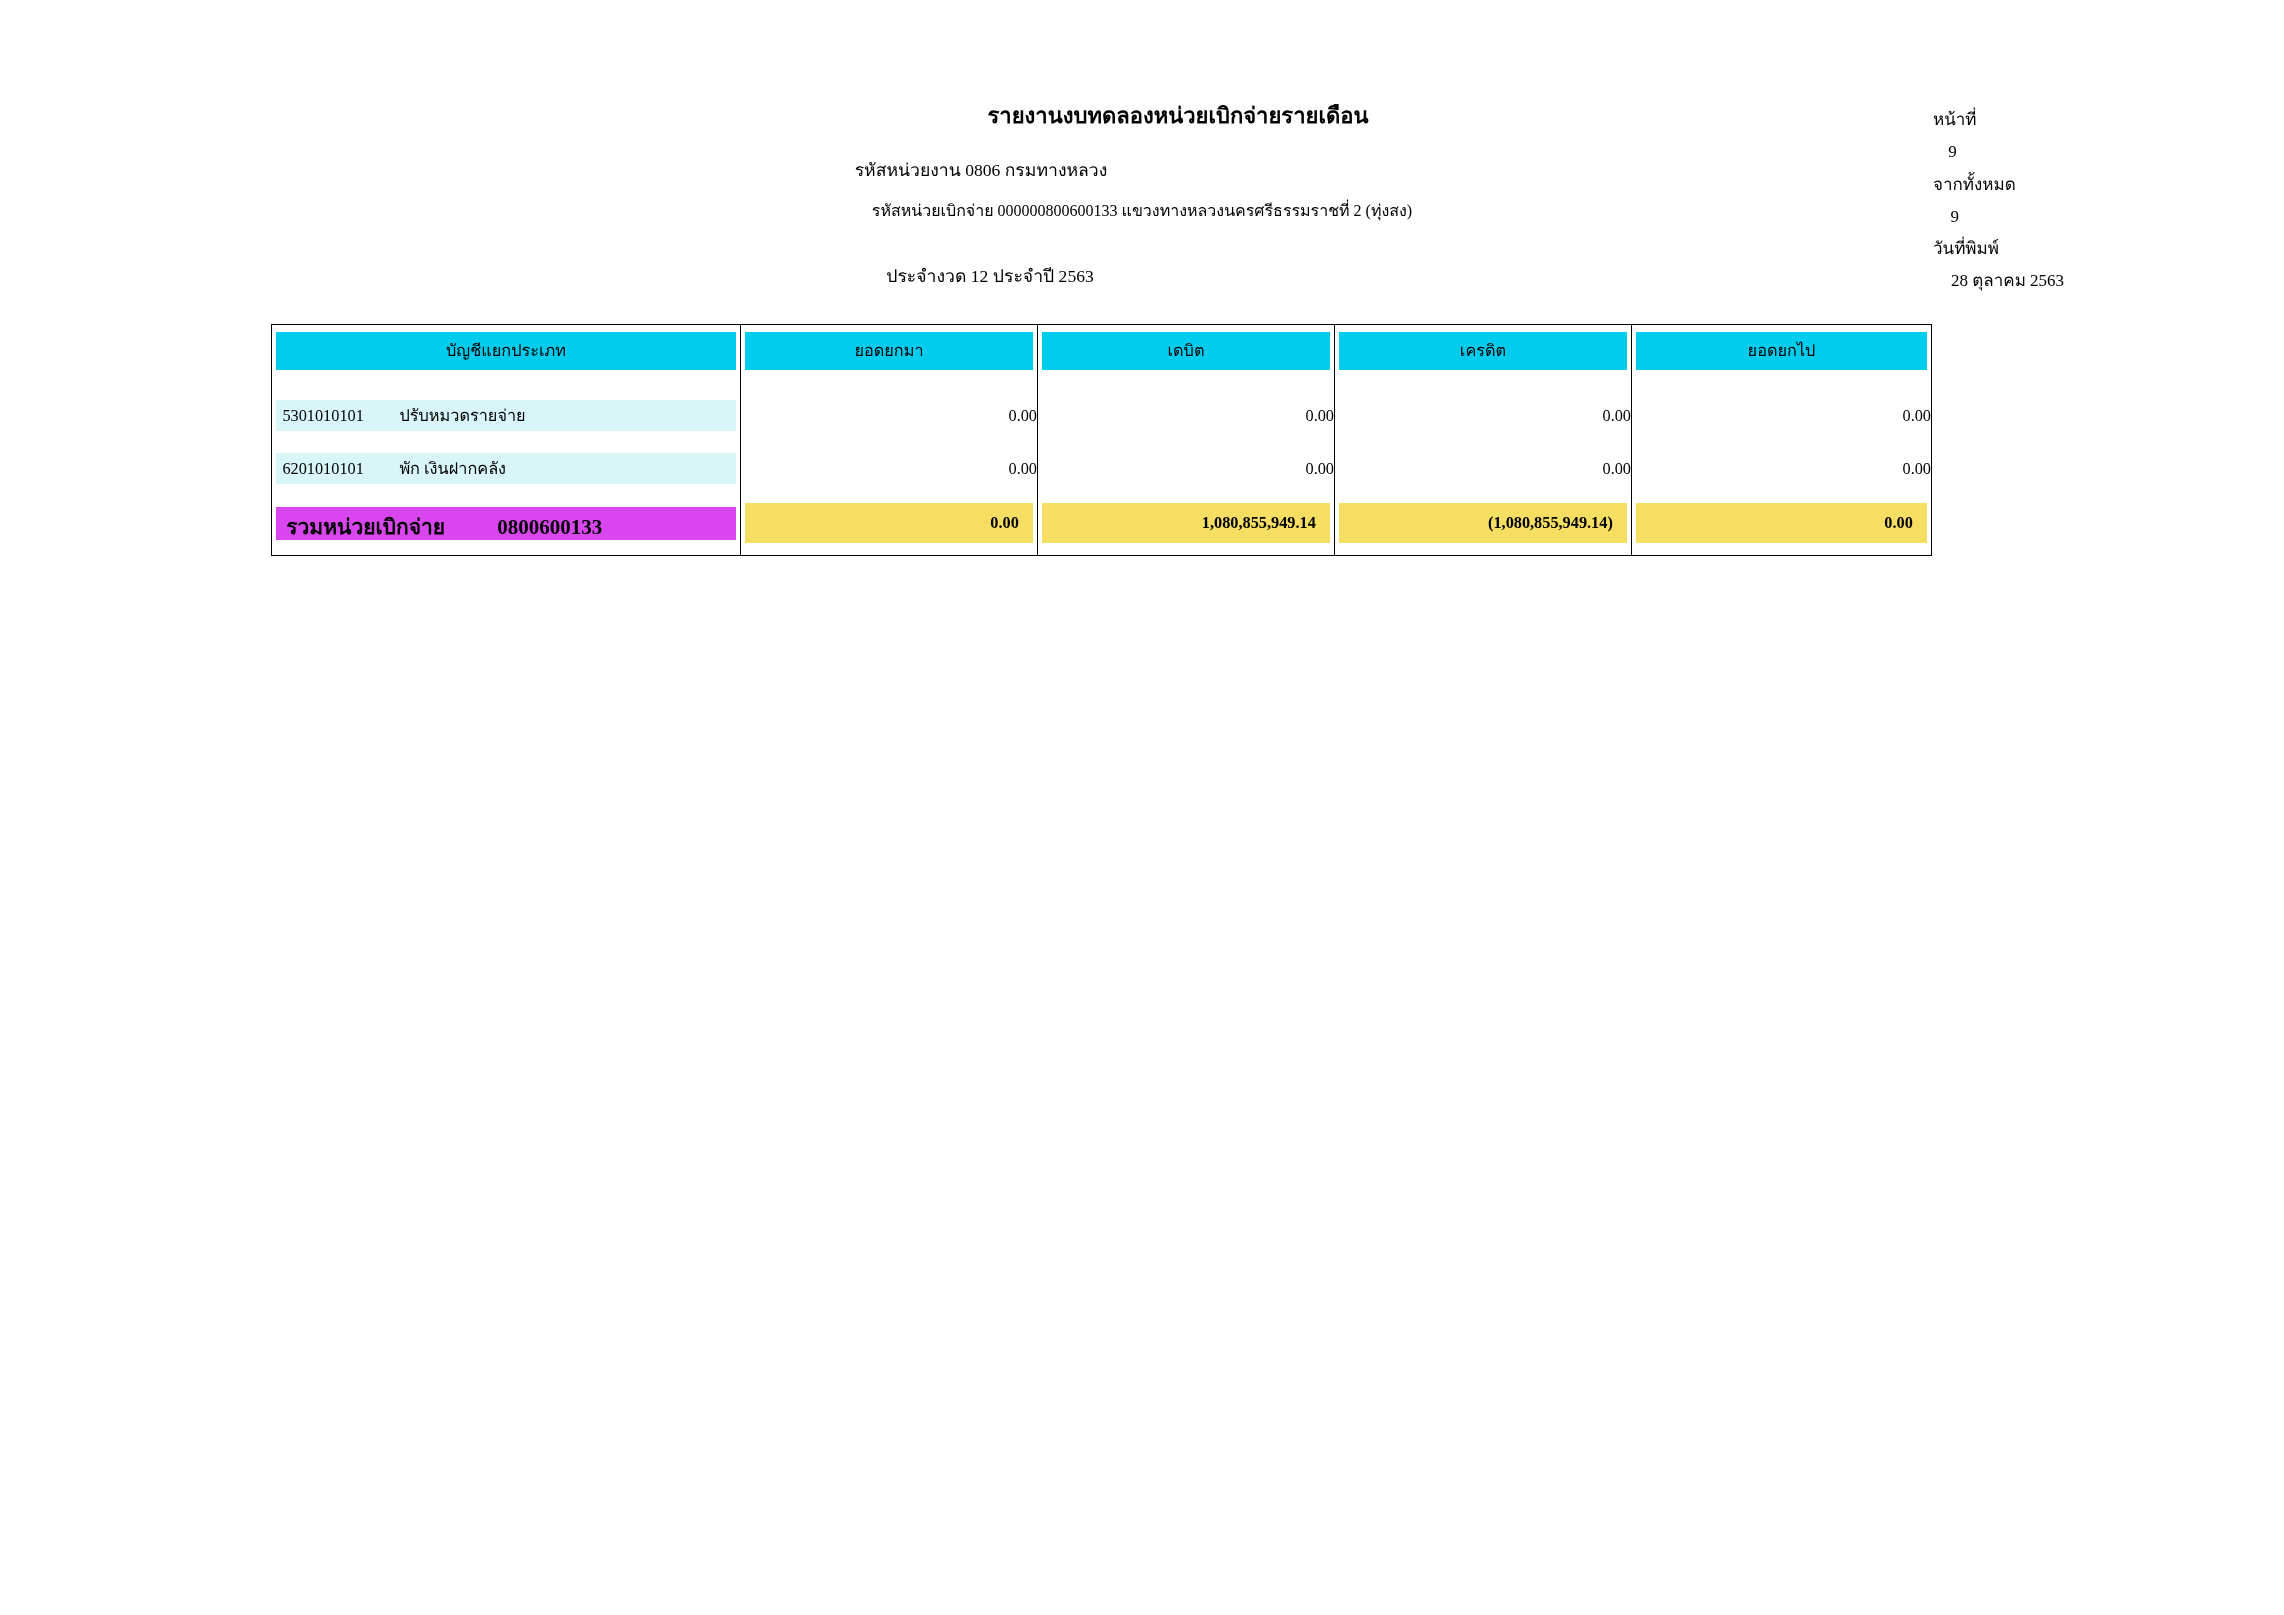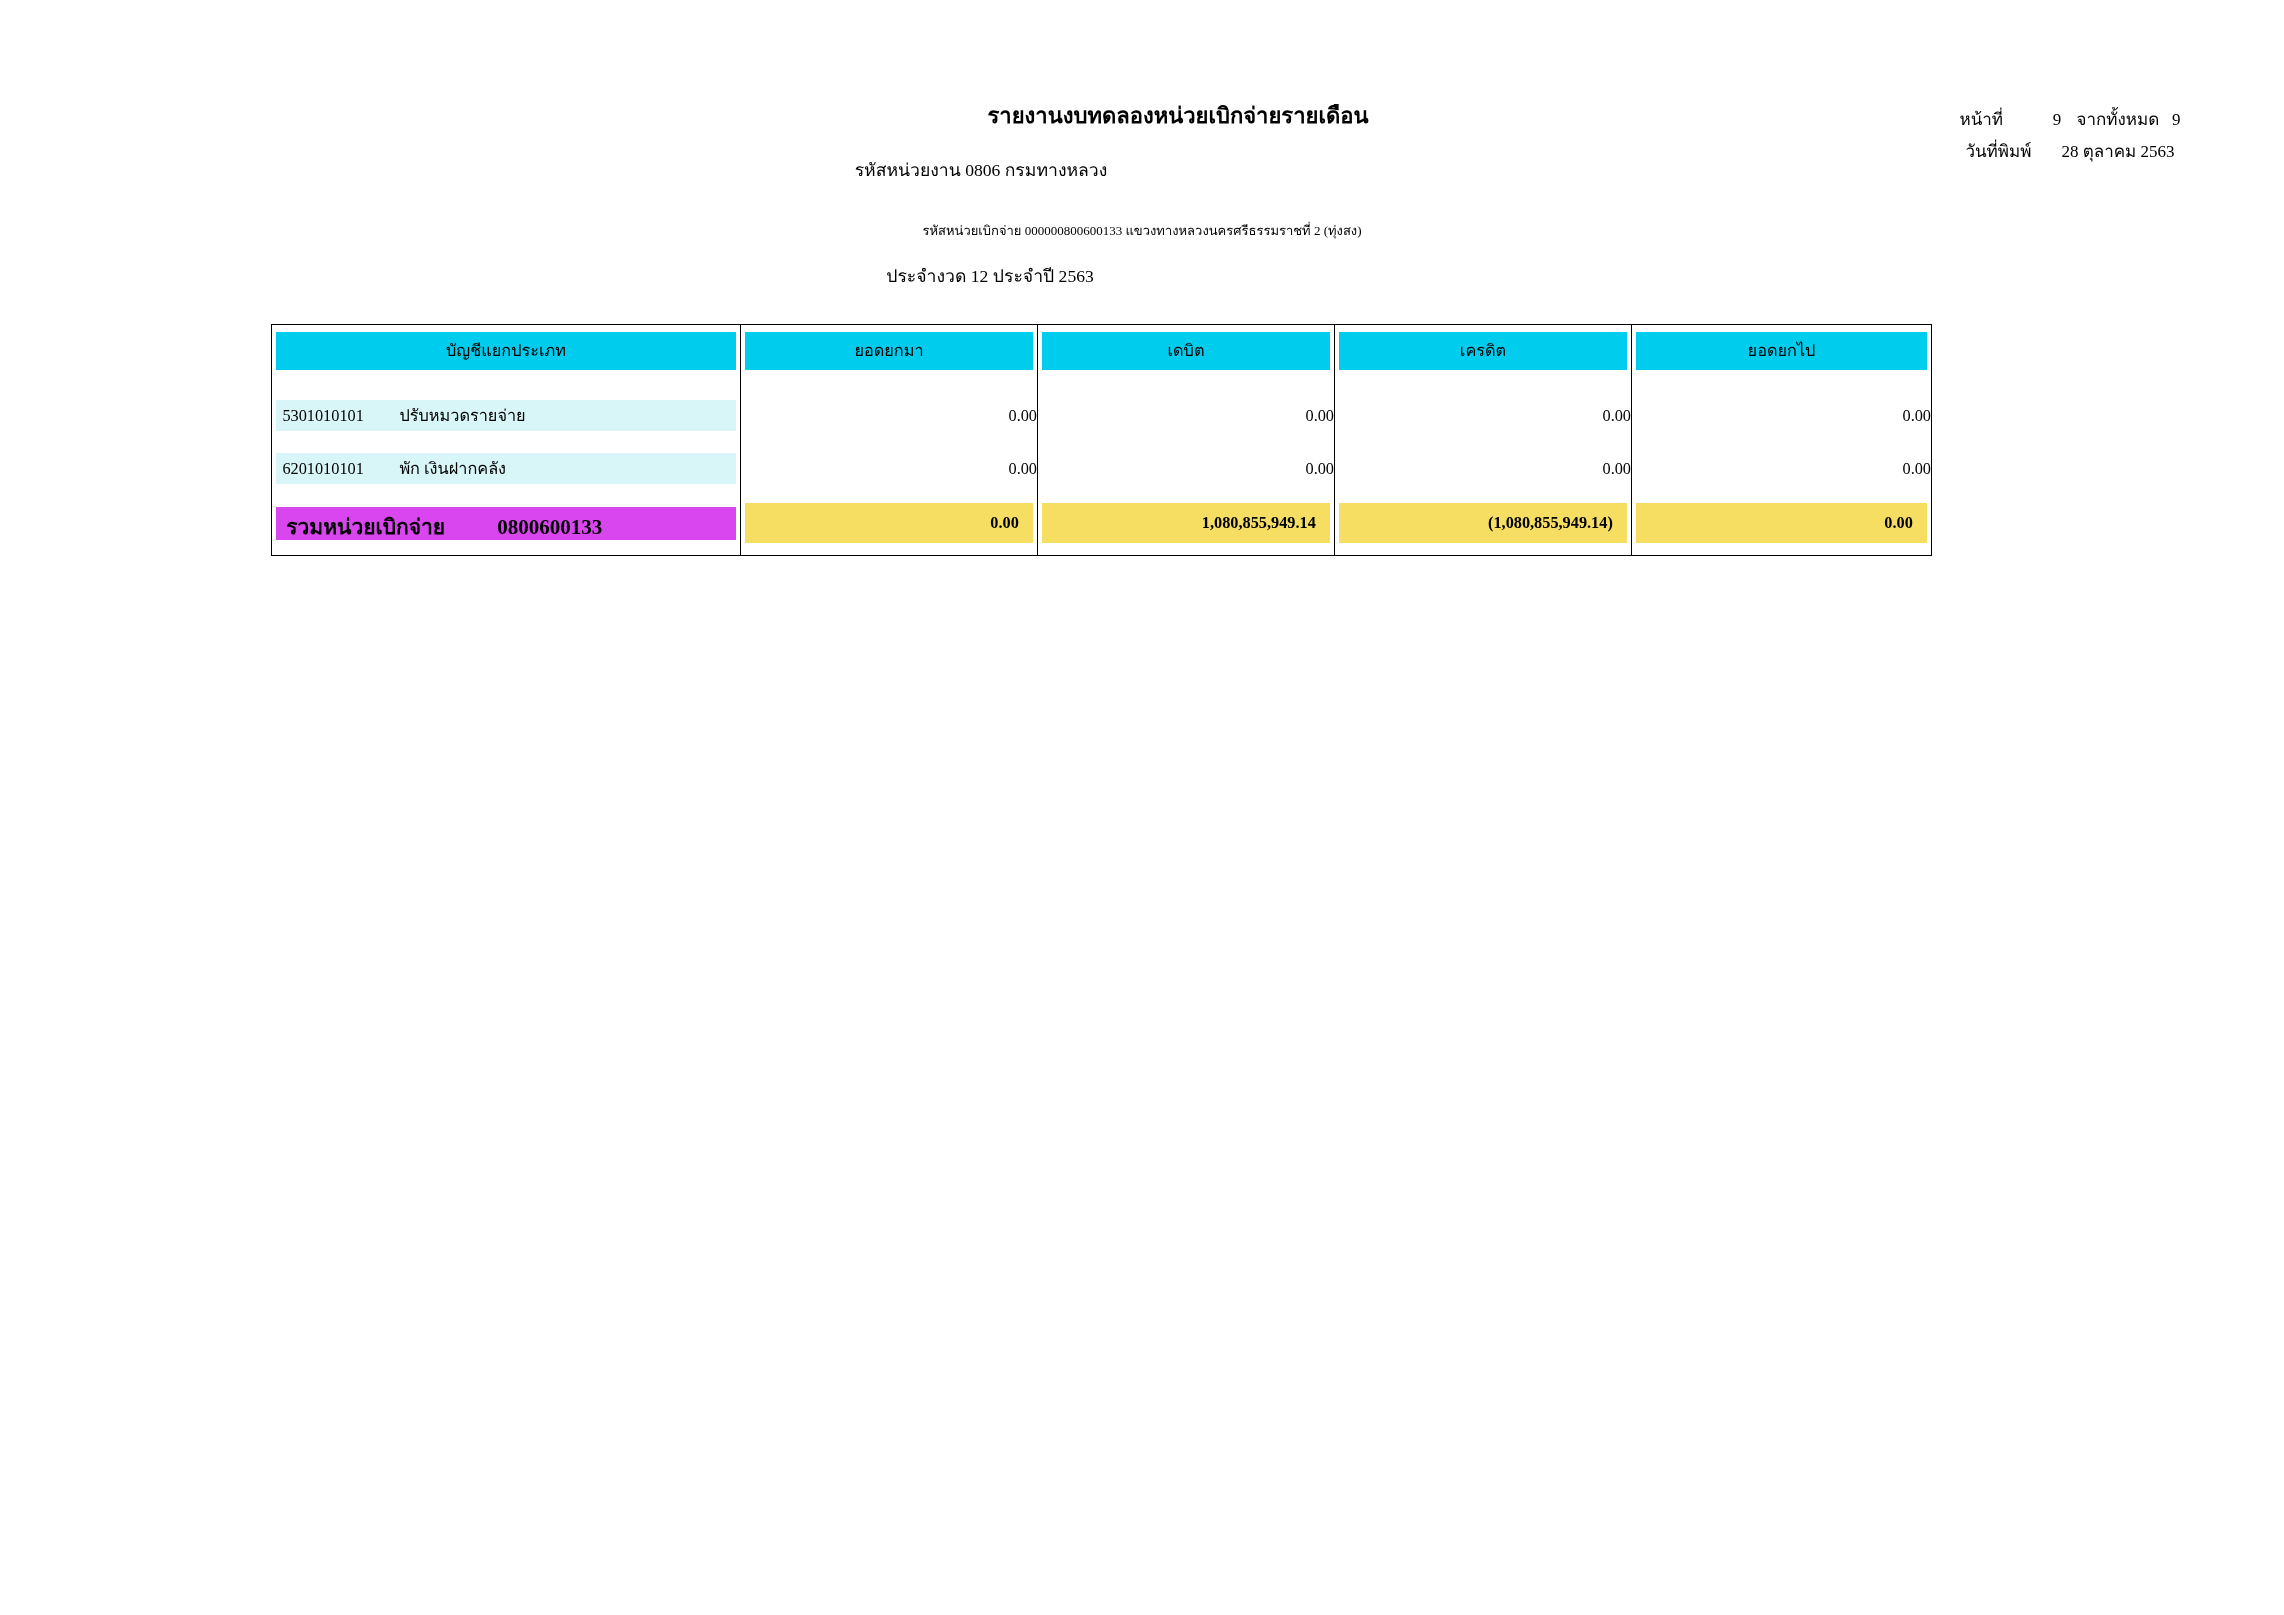--- a/index.html
+++ b/index.html
@@ -27,22 +27,23 @@
   .meta-block {
     position: absolute;
     top: 104px;
     right: 77px;
     width: 274px;
     font-size: 17px;
     line-height: 1.9;
   }
   .meta-row {
     display: flex;
-    justify-content: center;
+    justify-content: space-between;
     white-space: nowrap;
+    flex-direction: column;
   }
   .meta-label {
     width: 78px;
     text-align: left;
   }
   .meta-value {
     width: 39px;
     text-align: center;
   }
   .meta-label2 {
@@ -75,25 +76,25 @@
   .subtitle1 {
     position: absolute;
     top: 156px;
     left: 0;
     width: 1962px;
     text-align: center;
     font-size: 17.6px;
   }
   .subtitle2 {
     position: absolute;
-    top: 220px;
+    top: 198px;
     left: 0;
     width: 2284px;
     text-align: center;
-    font-size: 13px;
+    font-size: 16px;
   }
   .subtitle3 {
     position: absolute;
     top: 262px;
     left: 0;
     width: 1980px;
     text-align: center;
     font-size: 17.6px;
   }
 

